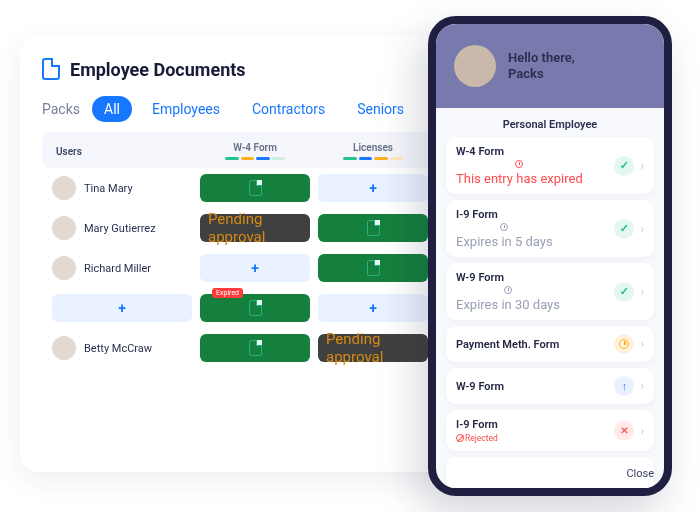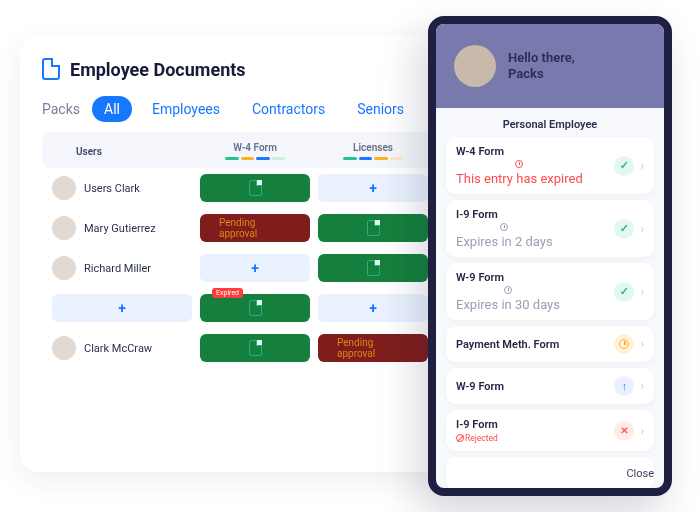--- a/index.html
+++ b/index.html
@@ -56,54 +56,54 @@
     grid-template-columns: 140px 110px 110px 110px;
     gap:8px;
     align-items:center;
   }
   .grid-head {
     background:#f4f6fb; border-radius:8px;
     padding:10px 10px 8px;
     font-size:10px; color:#65708a; font-weight:600;
   }
   .col-head { text-align:center; }
-  .users-head { text-align:left; padding-left:4px; color:#3e4766;margin-left:20px; }
+  .users-head { text-align:left; padding-left:4px; color:#3e4766; }
   .mini-bar { display:flex; gap:2px; margin:4px auto 0; width:60px; height:3px; }
   .mini-bar span { flex:1; border-radius:2px; }
   .mb-g { background:#23c38e; } .mb-y { background:#ffb020; } .mb-b { background:#1877ff; }
   .mb-lg { background:#cfeee2; } .mb-ly { background:#ffe7bf; }
 
   .grid-row { padding:6px 10px; font-size:11px; }
   .user-cell { display:flex; align-items:center; gap:8px; color:#2a3150; }
   .u-av { width:24px; height:24px; border-radius:50%; background:#e2d9d3; display:flex; align-items:center; justify-content:center; font-size:10px; }
 
   .cell {
     height:28px; border-radius:6px; display:flex; align-items:center; justify-content:center;
     font-size:10px; position:relative;
   }
   .cell.green { background:#15803d; color:#22b07d; }
   .cell.blue  { background:#eaf2ff; color:#1877ff; font-weight:700; font-size:14px; }
-  .cell.amber { background:#7f1d1d; color:#d68a12; font-size:10px; padding:0 19px; }
+  .cell.amber { background:#404040; color:#d68a12; font-size:15px; padding:0 8px; }
   .doc-mini {
     width:13px; height:16px; border:1.5px solid currentColor; border-radius:2px; position:relative;
   }
   .doc-mini::after { content:""; position:absolute; top:-1.5px; right:-1.5px; width:5px; height:5px; border-left:1.5px solid currentColor; border-bottom:1.5px solid currentColor; background:#e6f8f0; }
   .expired-badge {
     position:absolute; top:-6px; left:12px;
     background:#ff3b3b; color:#fff; font-size:7px; padding:1px 4px; border-radius:3px;
   }
 
   
   .phone {
     position:absolute;
     right:28px; top:16px;
     width:244px; height:480px;
     background:#f8f9fd;
     border:8px solid #1f2041;
-    border-radius:16px;
+    border-radius:28px;
     box-shadow: -10px 18px 40px rgba(25,35,60,.18);
     overflow:hidden;
   }
   .ph-header {
     background:#787aad;
     height:84px;
     display:flex; align-items:center; gap:12px;
     padding:0 18px;
   }
   .ph-av { width:42px; height:42px; border-radius:50%; background:#c8b9aa; }
@@ -201,21 +201,21 @@
             <span class="mb-y"></span>
             <span class="mb-lg"></span>
           </div>
       </div>
     </div>
 
     <div id="rows">
         <div class="grid-row">
           <div class="user-cell">
             <div class="u-av"></div>
-            <span>Users Clark</span>
+            <span>Tina Mary</span>
           </div>
           <div class="cell green">
             <div class="doc-mini"></div>
           </div>
           <div class="cell blue">+</div>
           <div class="cell green">
             <div class="doc-mini"></div>
           </div>
         </div>
         <div class="grid-row">
@@ -248,21 +248,21 @@
           <div class="cell blue">+</div>
           <div class="cell green">
             <div class="doc-mini"></div>
             <div class="expired-badge">Expired</div>
           </div>
           <div class="cell blue">+</div>
         </div>
         <div class="grid-row">
           <div class="user-cell">
             <div class="u-av"></div>
-            <span>Clark McCraw</span>
+            <span>Betty McCraw</span>
           </div>
           <div class="cell green">
             <div class="doc-mini"></div>
           </div>
           <div class="cell amber">Pending approval</div>
           <div class="cell amber">Pending approval</div>
         </div>
       </div>
   </div>
 </div>
@@ -288,21 +288,21 @@
         <div class="doc-right">
           <div class="status-pill sp-green check"></div>
           <span class="chev">›</span>
         </div>
       </div>
       <div class="doc-item">
         <div class="doc-left">
           <div class="doc-name">I-9 Form</div>
           <div class="doc-sub">
             <span class="clock"></span>
-            <span>Expires in 2 days</span>
+            <span>Expires in 5 days</span>
           </div>
         </div>
         <div class="doc-right">
           <div class="status-pill sp-green check"></div>
           <span class="chev">›</span>
         </div>
       </div>
       <div class="doc-item">
         <div class="doc-left">
           <div class="doc-name">W-9 Form</div>

